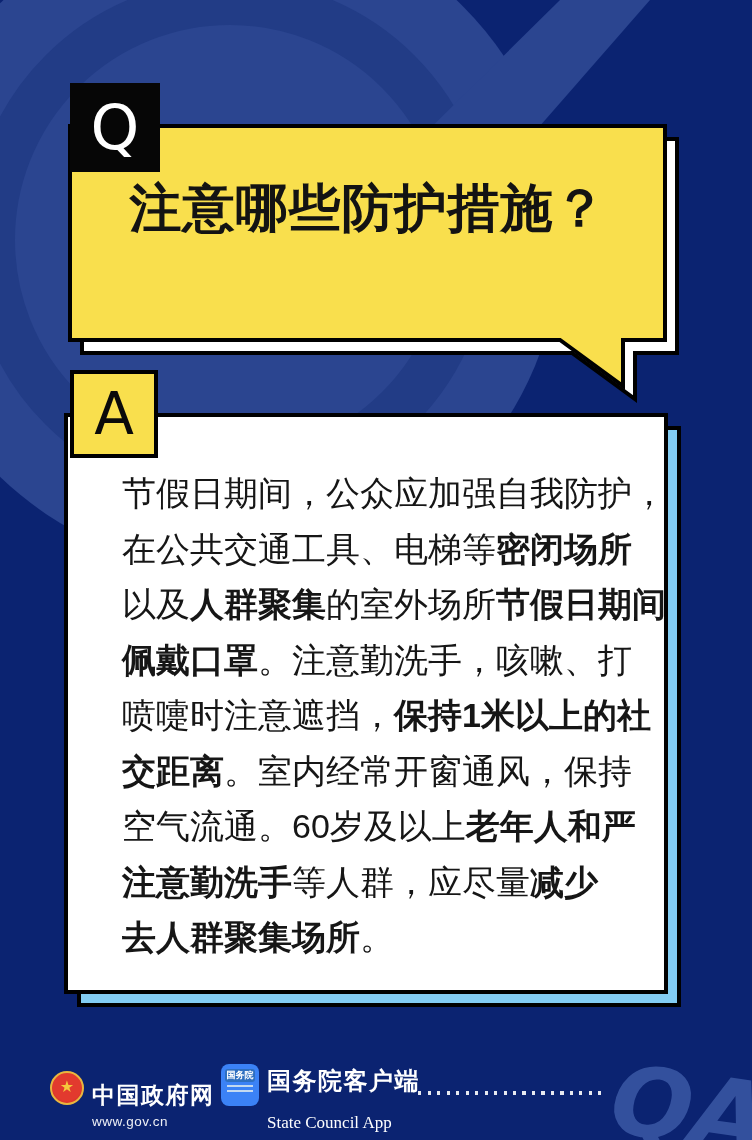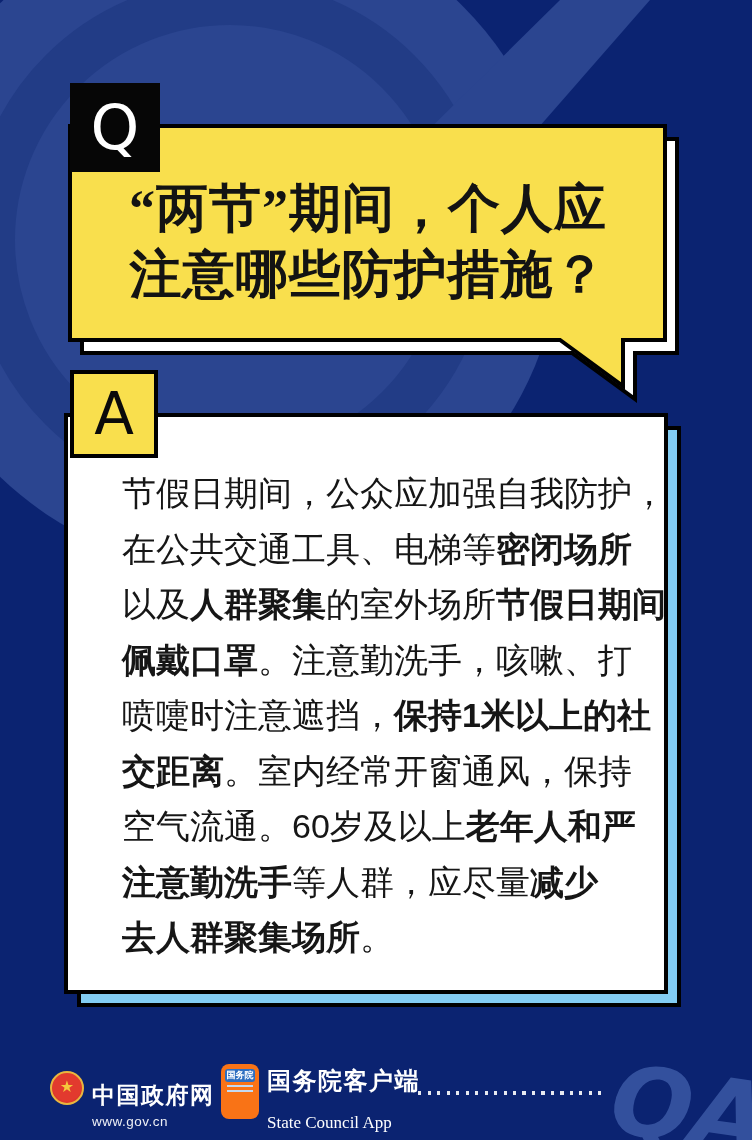--- a/index.html
+++ b/index.html
@@ -53,22 +53,22 @@
     position:absolute;left:50px;top:21px;width:34px;height:34px;border-radius:50%;
     background:radial-gradient(circle at 50% 45%, #E23A2E 0 62%, #C4281F 100%);
     border:2px solid #E9B63E;box-sizing:border-box;
     display:flex;align-items:center;justify-content:center;
   }
   .emblem .star{color:#F5C83C;font-size:16px;line-height:16px;margin-top:-2px;}
   .gov-block{position:absolute;left:92px;top:30px;}
   .gov-title{font-size:23px;font-weight:bold;letter-spacing:1.5px;}
   .gov-url{font-size:13.5px;color:rgba(255,255,255,.93);margin-top:3px;letter-spacing:.5px;}
   .app-icon{
-    position:absolute;left:221px;top:14px;width:38px;height:55px;border-radius:8px;
-    background:#f97316;box-sizing:border-box;padding-top:5px;
+    position:absolute;left:221px;top:14px;width:38px;height:42px;border-radius:8px;
+    background:#3b82f6;box-sizing:border-box;padding-top:5px;
   }
   .app-pill{
     width:30px;height:13px;margin:0 auto;background:#2E6FC0;border-radius:3px;
     color:#fff;font-size:9px;line-height:13px;text-align:center;font-weight:bold;
   }
   .app-bar{width:26px;height:2px;background:#C3D9F0;margin:3px auto 0;}
   .app-block{position:absolute;left:267px;top:15px;}
   .app-title{font-size:24px;font-weight:bold;letter-spacing:1.5px;}
   .app-subtitle{font-family:"Liberation Serif","DejaVu Serif",serif;font-size:17px;margin-top:16px;}
   .dots{
@@ -94,21 +94,20 @@
     <rect class="card-main" x="66" y="415" width="600" height="577"></rect>
 
     <text class="qa-mark" x="612" y="1138" transform="rotate(8 660 1100)">QA</text>
   </svg>
 
   <div class="q-box">
     <span>Q</span>
   </div>
 
   <div class="question">
-    <div>“两节”期间，个人应</div>
     <div>注意哪些防护措施？</div>
   </div>
 
   <div class="a-box">
     <span>A</span>
   </div>
 
   <div class="answer">
       <div class="ans-line"><span>节假日期间，公众应加强自我防护，</span></div>
       <div class="ans-line"><span>在公共交通工具、电梯等</span><b>密闭场所</b></div>

